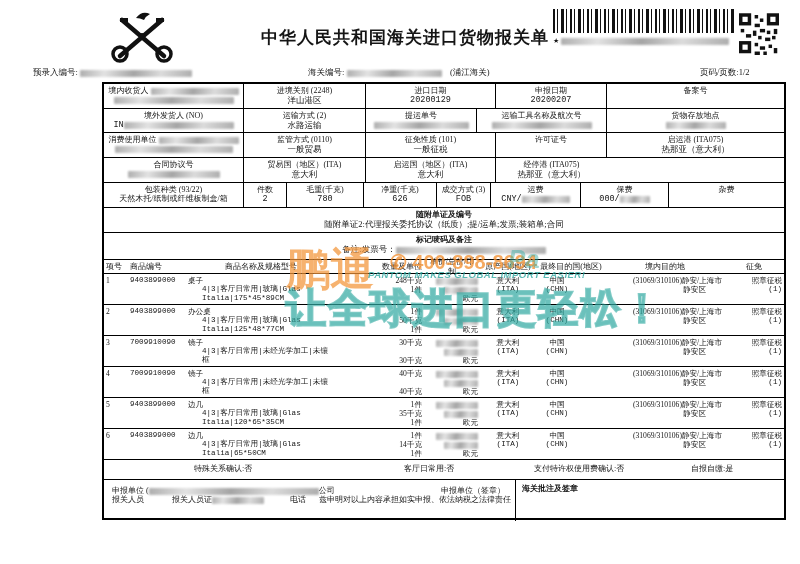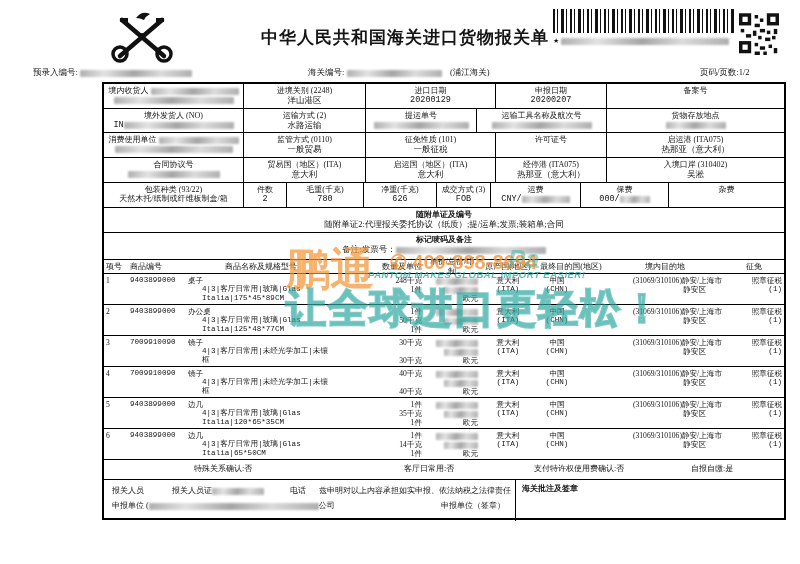--- a/index.html
+++ b/index.html
@@ -197,24 +197,20 @@
           <div class="vl">意大利</div>
       </div>
       <div class="cell" style="width:130px">
         <div class="lb">启运国（地区）(ITA)</div>
           <div class="vl">意大利</div>
       </div>
       <div class="cell" style="width:111px">
         <div class="lb">经停港 (ITA075)</div>
           <div class="vl">热那亚（意大利）</div>
       </div>
-      <div class="cell" style="flex:1">
-        <div class="lb">入境口岸 (310402)</div>
-          <div class="vl">吴淞</div>
-      </div>
     </div>
 
     <div class="frow" style="height:25px;">
       <div class="cell" style="width:140px">
         <div class="lb">包装种类 (93/22)</div>
           <div class="vl" style="font-size:8px">天然木托/纸制或纤维板制盒/箱</div>
       </div>
       <div class="cell" style="width:43px">
         <div class="lb">件数</div>
           <div class="vl mono">2</div>
@@ -482,34 +478,34 @@
 
     <div class="confirm">
       <span class="abs" style="left:90px;top:4px">特殊关系确认:否</span>
       <span class="abs" style="left:300px;top:4px">客厅日常用:否</span>
       <span class="abs" style="left:430px;top:4px">支付特许权使用费确认:否</span>
       <span class="abs" style="left:587px;top:4px">自报自缴:是</span>
     </div>
 
     <div class="frow footer" style="border-bottom:none;height:41px;">
       <div class="fleft">
+        <div class="fline" style="margin-bottom:0">
+          <span>
+            <span>申报单位 (</span><span class="redact" style="width:170px"></span><span>公司</span>
+          </span>
+          <span style="margin-left:auto;margin-right:6px">申报单位（签章）</span>
+        </div>
         <div class="fline">
           <span>报关人员</span>
           <span style="margin-left:28px">
             <span>报关人员证</span><span class="redact" style="width:52px"></span>
           </span>
           <span style="margin-left:26px">电话</span>
           <span style="margin-left:auto">兹申明对以上内容承担如实申报、依法纳税之法律责任</span>
         </div>
-        <div class="fline" style="margin-bottom:0">
-          <span>
-            <span>申报单位 (</span><span class="redact" style="width:170px"></span><span>公司</span>
-          </span>
-          <span style="margin-left:auto;margin-right:6px">申报单位（签章）</span>
-        </div>
       </div>
       <div class="fright">
         <span style="font-weight:bold">海关批注及签章</span>
       </div>
     </div>
 
   </div>
 
   <div class="abs wm wm-brand">鹏通</div>
   <div class="abs wm wm-phone">

